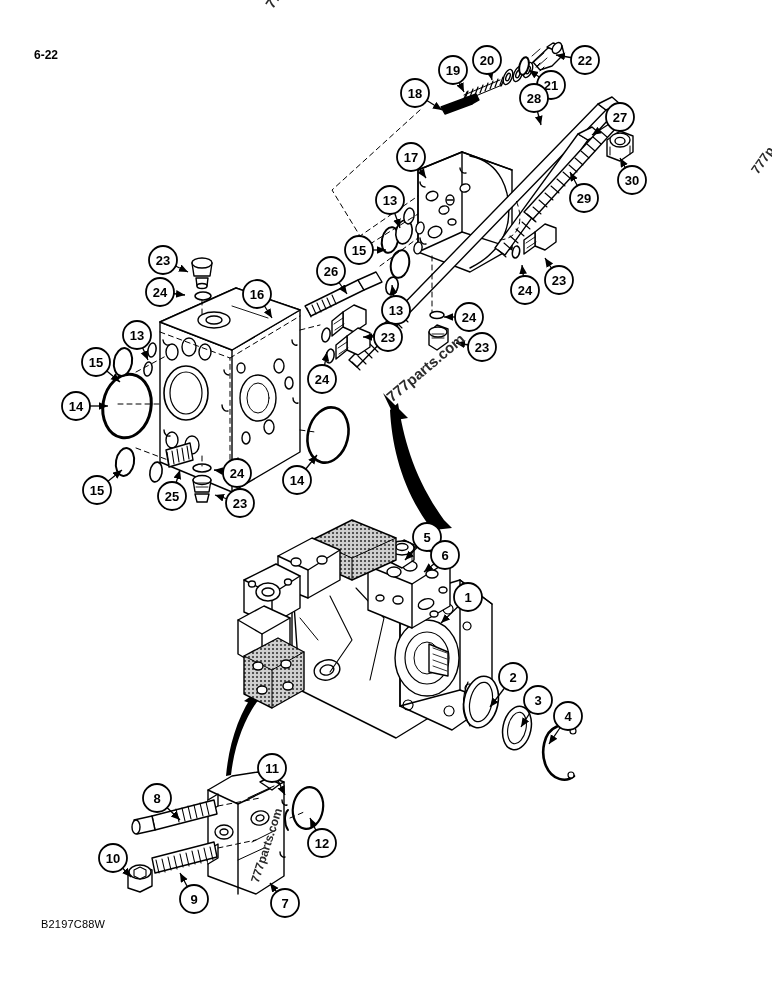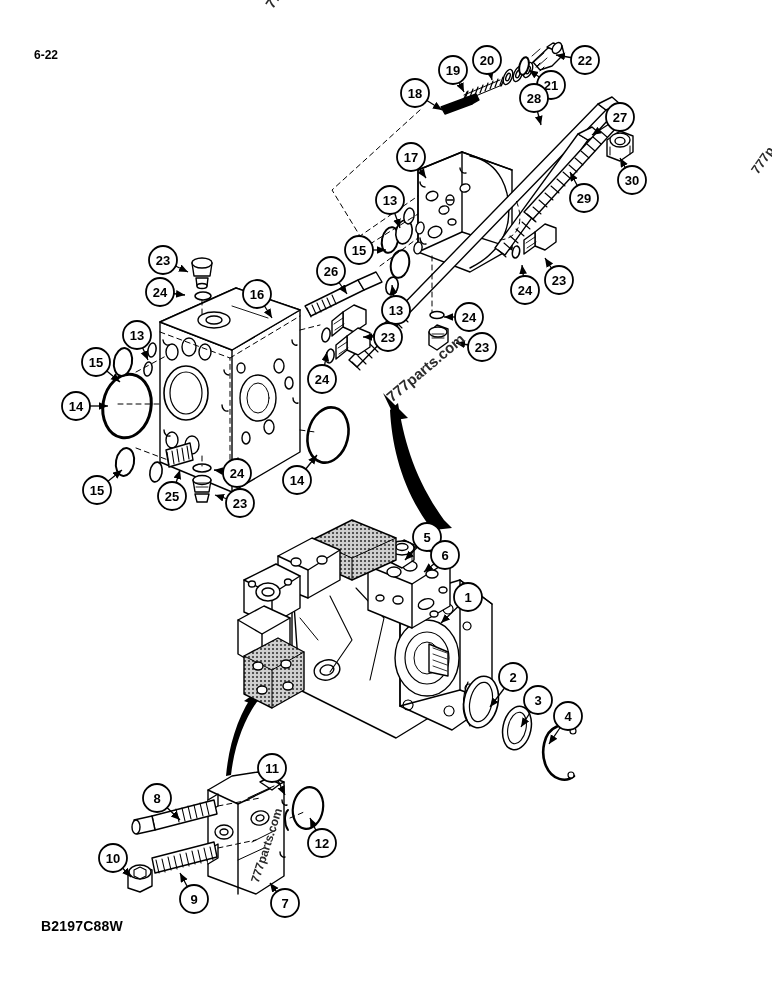--- a/index.html
+++ b/index.html
@@ -1,20 +1,20 @@
 <!DOCTYPE html>
 <html><head>
 <meta charset="utf-8">
 <style>
   html,body{margin:0;padding:0;background:#ffffff;}
   body{width:772px;height:1000px;position:relative;overflow:hidden;
        font-family:"Liberation Sans",sans-serif;color:#000;}
   #page{position:absolute;left:0;top:0;width:772px;height:1000px;background:#fff;}
   #page-number{position:absolute;left:34px;top:48px;font-size:12px;font-weight:bold;letter-spacing:0px;}
-  #figure-code{position:absolute;left:41px;top:918px;font-size:14px;font-weight:bold;letter-spacing:0.2px;}
+  #figure-code{position:absolute;left:41px;top:918px;font-size:11px;font-weight:normal;letter-spacing:0.2px;}
   svg.art{position:absolute;left:0;top:0;width:772px;height:1000px;}
   .wm{position:absolute;font-family:"Liberation Sans",sans-serif;font-weight:bold;
       color:#2b2b2b;white-space:nowrap;user-select:none;}
   .callout-txt{font-family:"Liberation Sans",sans-serif;font-size:13px;font-weight:bold;
       text-anchor:middle;fill:#000;}
 </style>
 </head>
 <body>
 
 <div id="page">

